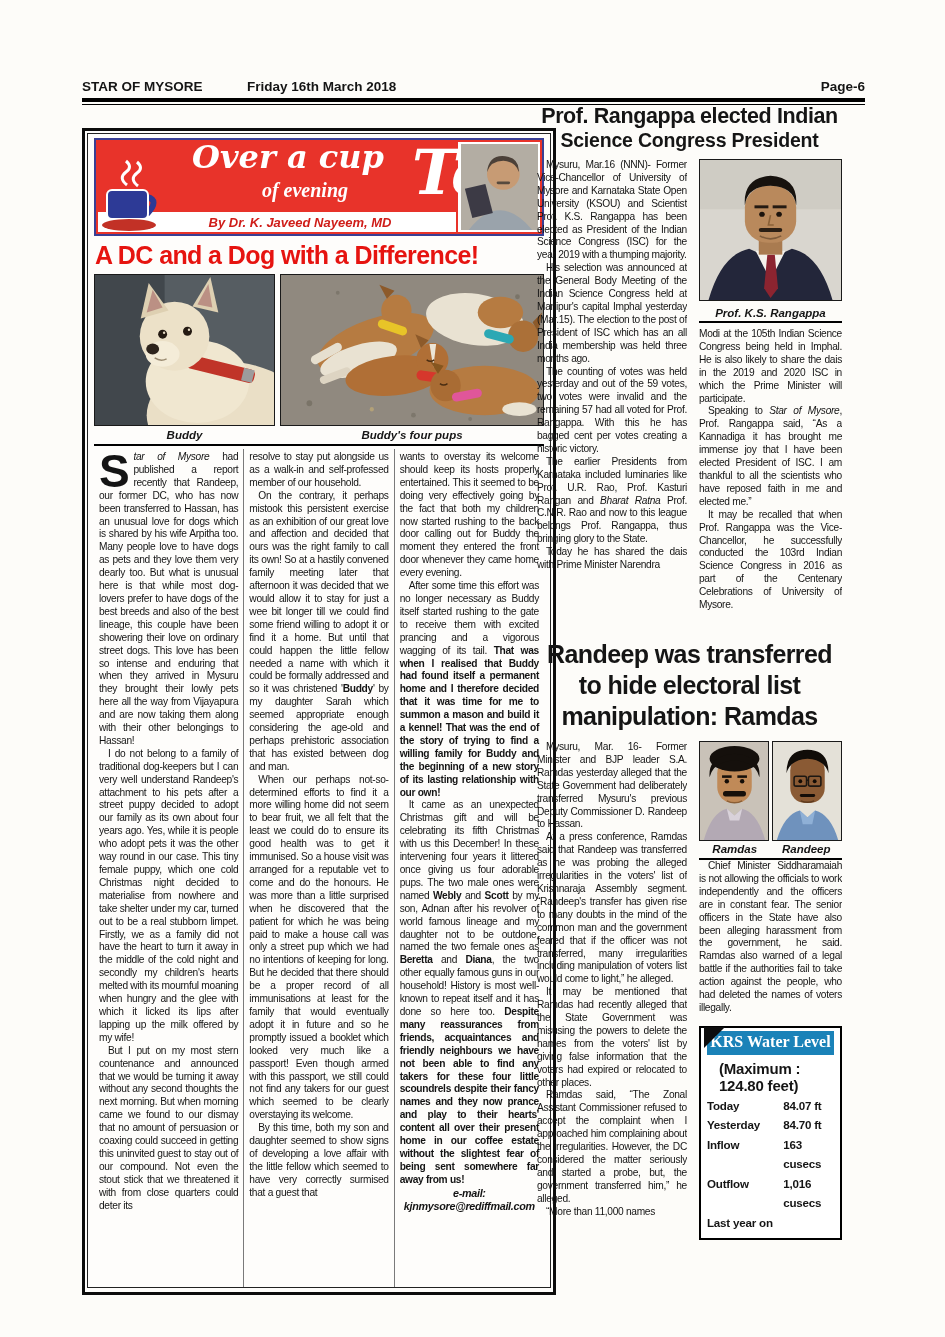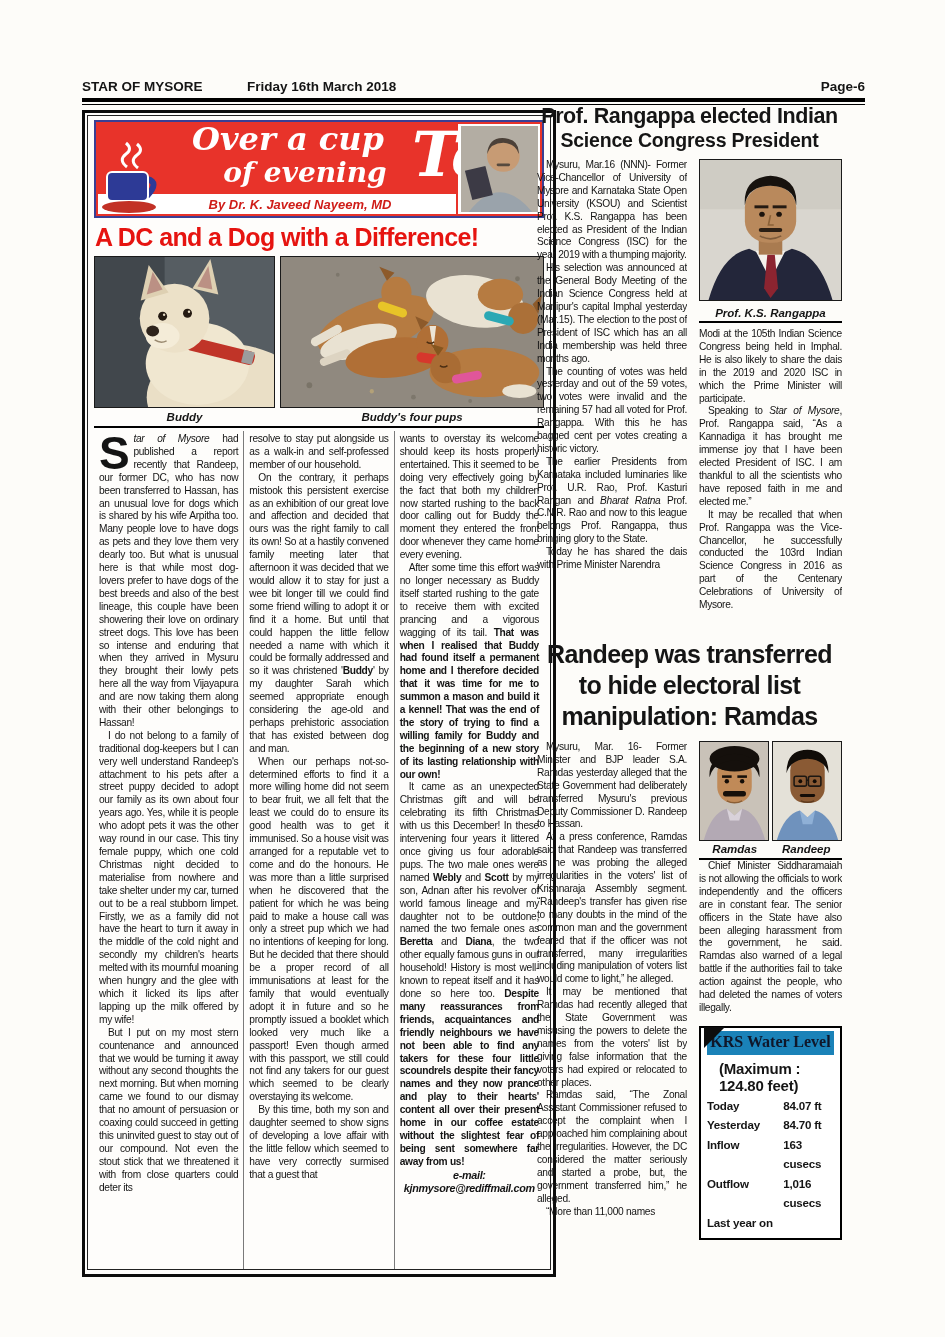--- a/index.html
+++ b/index.html
@@ -8,30 +8,30 @@
 
   
   .pagehead{position:absolute;left:82px;top:79px;width:783px;height:18px;font-weight:bold;font-size:13.5px;}
   .pagehead .paper{position:absolute;left:0;}
   .pagehead .pdate{position:absolute;left:165px;}
   .pagehead .pno{position:absolute;right:0;}
   .head-rule{position:absolute;left:82px;top:98px;width:783px;height:2px;
              border-top:4px solid #000;border-bottom:1px solid #000;}
 
   
-  .tea-box{position:absolute;left:82px;top:110px;width:474px;height:1167px;
+  .tea-box{position:absolute;left:82px;top:128px;width:474px;height:1167px;
            border:3px solid #0c0c0c;box-sizing:border-box;background:#fefdfb;}
   .tea-inner{border:1px solid #222;margin:2px;height:calc(100% - 6px);box-sizing:border-box;
              padding:4px 6px;overflow:hidden;}
 
   .masthead{position:relative;height:98px;background:#e8332a;border:2px solid #3a3f94;box-sizing:border-box;}
   .mast-titles{position:absolute;left:62px;top:1px;width:260px;color:#fff;text-align:center;
                font-family:"DejaVu Serif",serif;font-style:italic;font-weight:bold;line-height:33px;}
   .mast-line1{font-size:32px;}
-  .mast-line2{font-size:28px;padding-left:34px;}
+  .mast-line2{font-size:20px;padding-left:34px;font-family:Liberation Serif, serif;}
   .mast-tea{position:absolute;left:316px;top:-4px;color:#fff;font-family:"DejaVu Serif",serif;
             font-style:italic;font-weight:bold;font-size:62px;}
   .mast-byline{position:absolute;left:2px;bottom:2px;width:calc(100% - 88px);background:#fff;
                color:#cf1d19;font-style:italic;font-weight:bold;font-size:13px;text-align:center;
                padding:3px 0 2px 46px;box-sizing:border-box;}
   .cup{position:absolute;left:4px;bottom:1px;z-index:2;}
   .mast-photo{position:absolute;right:2px;top:2px;bottom:2px;width:82px;background:#fff;
               border-left:1px solid #fff;padding:2px;box-sizing:border-box;}
   .mast-photo svg{width:100%;height:100%;}
 
@@ -71,21 +71,21 @@
 
   .bigh{font-size:25px;line-height:31px;text-align:center;font-weight:bold;margin:12px 0 9px;letter-spacing:-0.6px;}
   .randeep-cols{height:548px;}
   .duo{display:flex;gap:3px;}
   .duo .ph-img{flex:1;height:100px;border:1px solid #1a1a1a;}
   .duo-caps{display:flex;border-bottom:2px solid #000;padding:2px 0 3px;}
   .duo-caps span{flex:1;text-align:center;font-weight:bold;font-style:italic;font-size:11.5px;}
 
   
   .krs{border:2px solid #000;margin-top:11px;padding:3px 6px 6px;background:#fff;box-sizing:border-box;}
-  .krs-head{position:relative;background:#1a82b8;color:#0f172a;font-family:"Liberation Serif",serif;
+  .krs-head{position:relative;background:#1a82b8;color:#ffffff;font-family:"Liberation Serif",serif;
             font-weight:bold;font-size:16px;text-align:center;padding:2px 0 4px;}
   .krs-tri{position:absolute;left:-3px;top:-4px;width:0;height:0;
            border-top:21px solid #0d0d0d;border-right:21px solid transparent;}
   .krs-max{font-weight:bold;font-size:15px;margin:5px 12px 2px;letter-spacing:-0.2px;}
   .krs-row{display:flex;font-weight:bold;font-size:11.6px;line-height:19.5px;letter-spacing:-0.2px;}
   .krs-row .lbl{width:60%;}
   .krs-row .val{flex:1;}
 </style>
 </head>
 <body>

